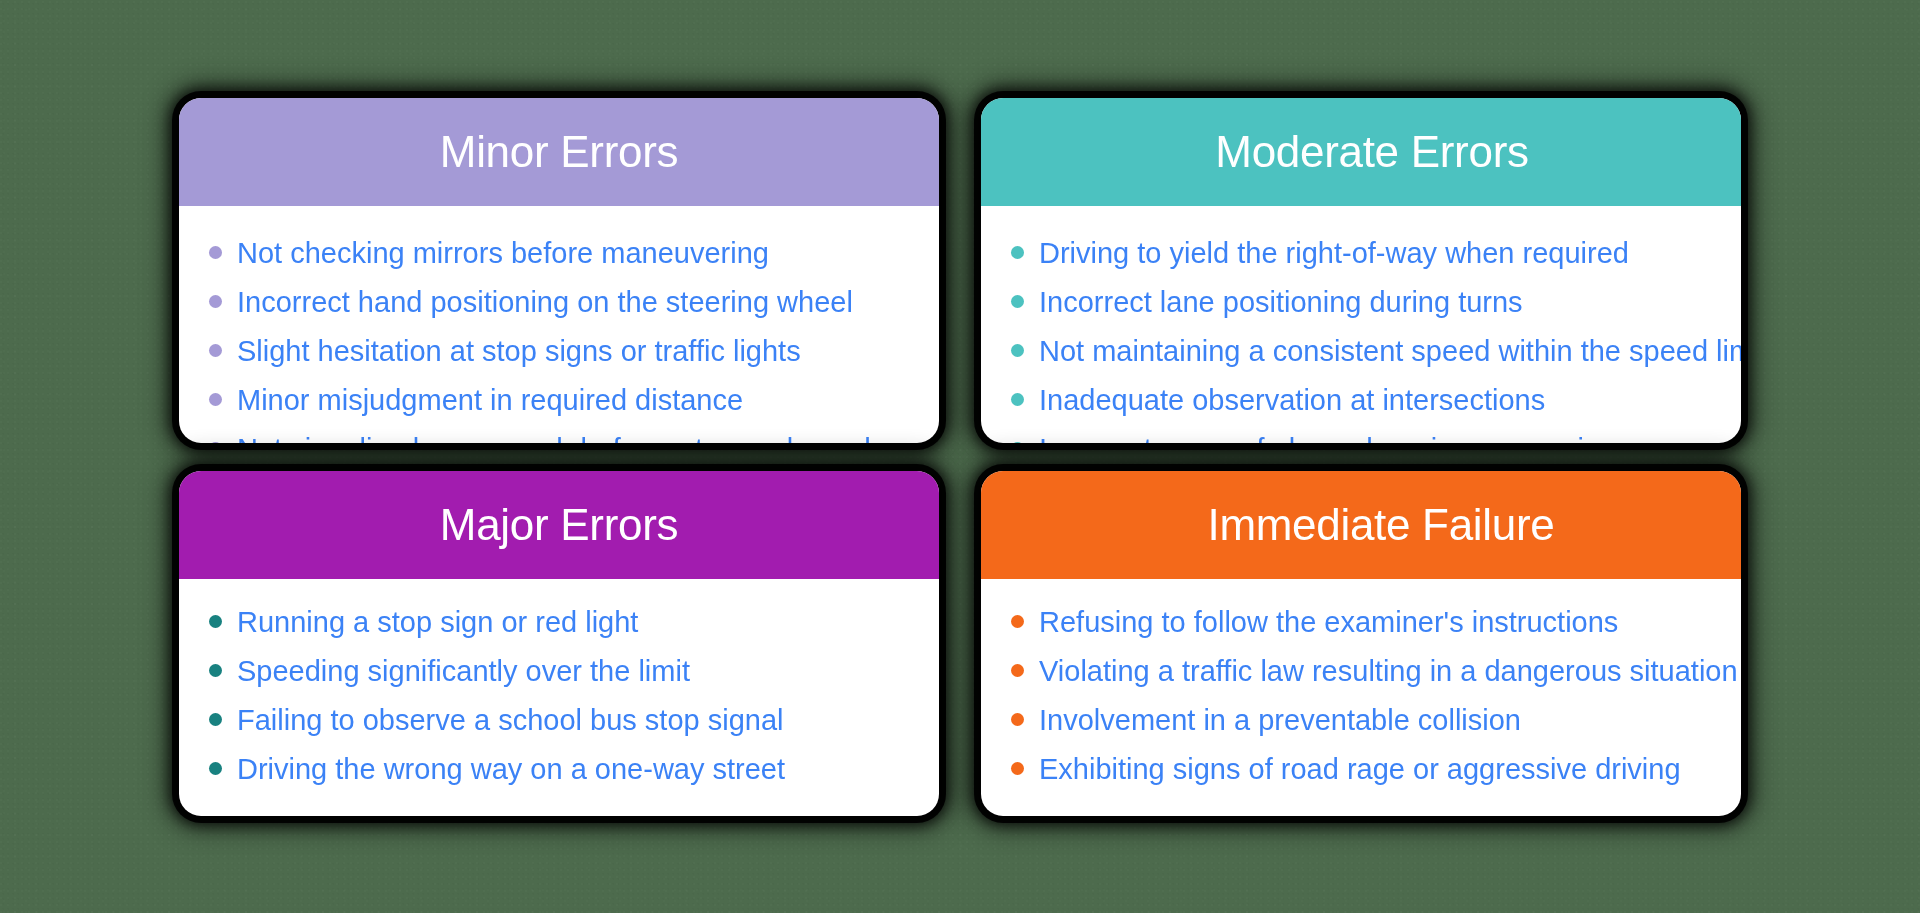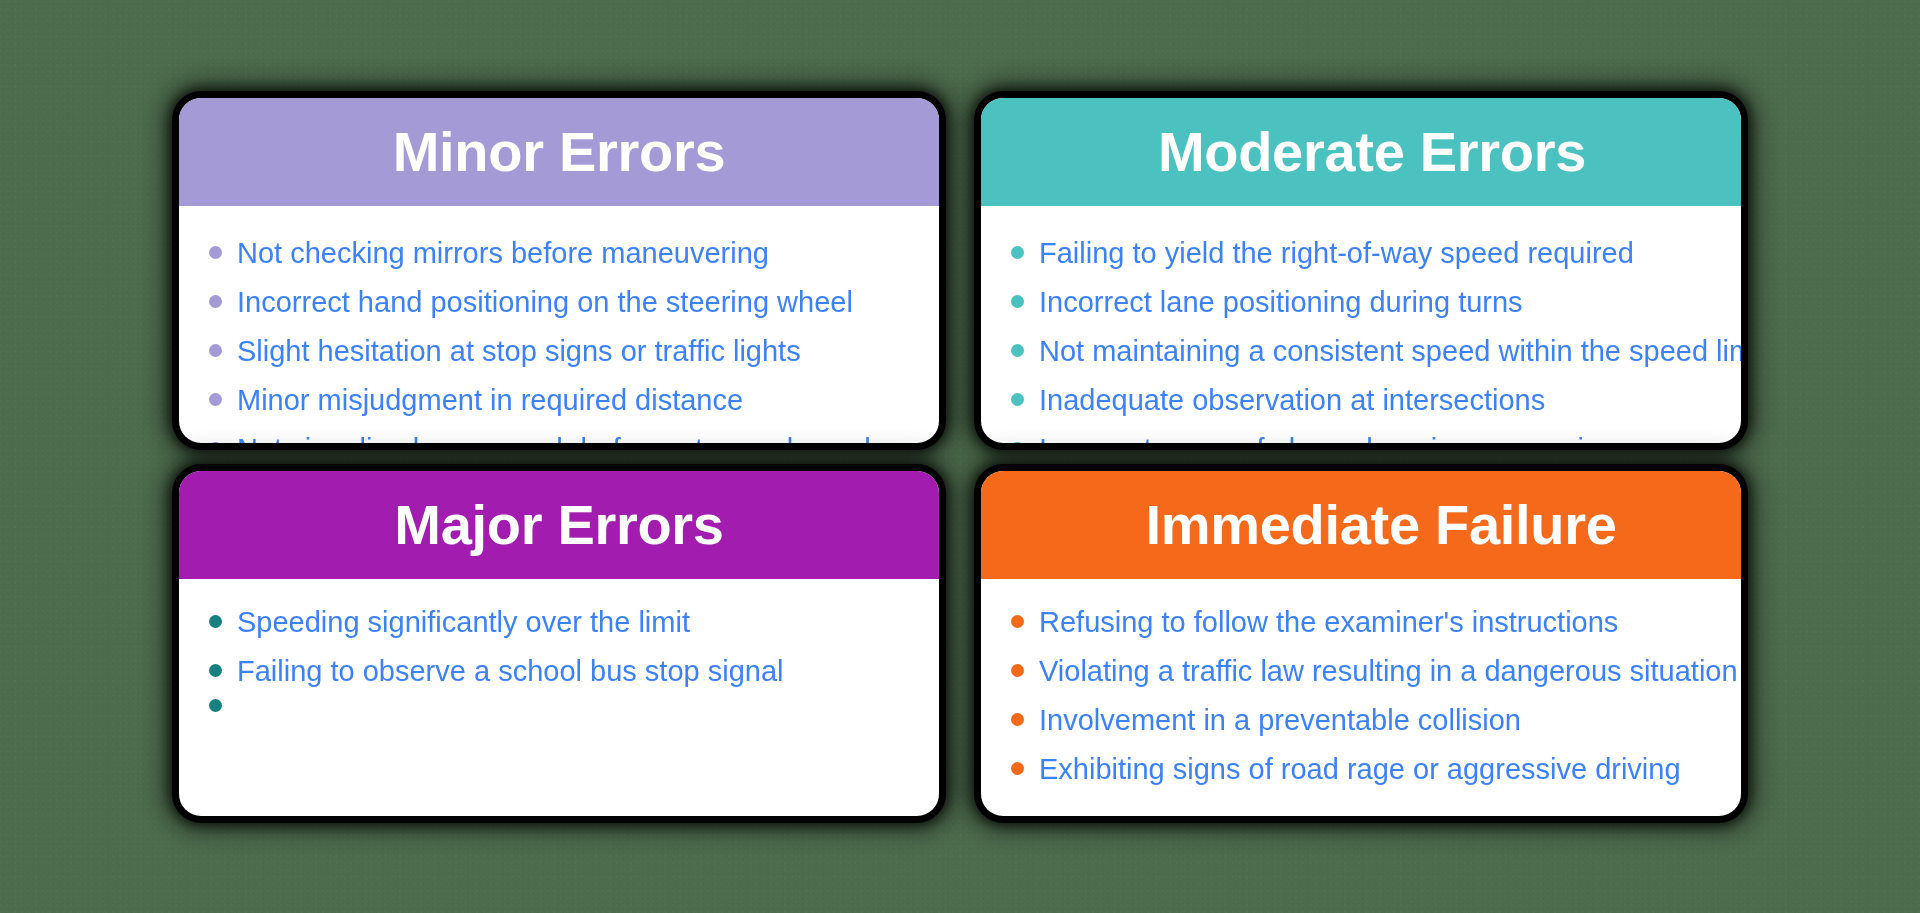--- a/index.html
+++ b/index.html
@@ -56,22 +56,22 @@
   .card-header {
     height: 108px;
     display: flex;
     align-items: center;
     justify-content: center;
     flex: 0 0 auto;
   }
 
   .card-title {
     color: #ffffff;
-    font-size: 56px;
-    font-weight: bold;
+    font-size: 44px;
+    font-weight: normal;
     letter-spacing: -0.3px;
     line-height: 1;
     text-align: center;
     white-space: nowrap;
   }
 
   .card-body {
     flex: 1 1 auto;
     padding: 26px 34px 26px 30px;
     display: flex;
@@ -157,21 +157,21 @@
   </section>
 
   <section class="card card-moderate">
     <div class="card-header">
       <h2 class="card-title">Moderate Errors</h2>
     </div>
     <div class="card-body">
       <ul class="bullet-list">
         <li class="bullet-item">
           <span class="bullet-dot"></span>
-          <span>Failing to yield the right-of-way speed required</span>
+          <span>Driving to yield the right-of-way when required</span>
         </li>
         <li class="bullet-item">
           <span class="bullet-dot"></span>
           <span>Incorrect lane positioning during turns</span>
         </li>
         <li class="bullet-item">
           <span class="bullet-dot"></span>
           <span>Not maintaining a consistent speed within the speed limit</span>
         </li>
         <li class="bullet-item">
@@ -187,28 +187,33 @@
   </section>
 
   <section class="card card-major">
     <div class="card-header">
       <h2 class="card-title">Major Errors</h2>
     </div>
     <div class="card-body">
       <ul class="bullet-list">
         <li class="bullet-item">
           <span class="bullet-dot"></span>
+          <span>Running a stop sign or red light</span>
+        </li>
+        <li class="bullet-item">
+          <span class="bullet-dot"></span>
           <span>Speeding significantly over the limit</span>
         </li>
         <li class="bullet-item">
           <span class="bullet-dot"></span>
           <span>Failing to observe a school bus stop signal</span>
         </li>
         <li class="bullet-item">
           <span class="bullet-dot"></span>
+          <span>Driving the wrong way on a one-way street</span>
         </li>
       </ul>
     </div>
   </section>
 
   <section class="card card-immediate">
     <div class="card-header">
       <h2 class="card-title">Immediate Failure</h2>
     </div>
     <div class="card-body">

